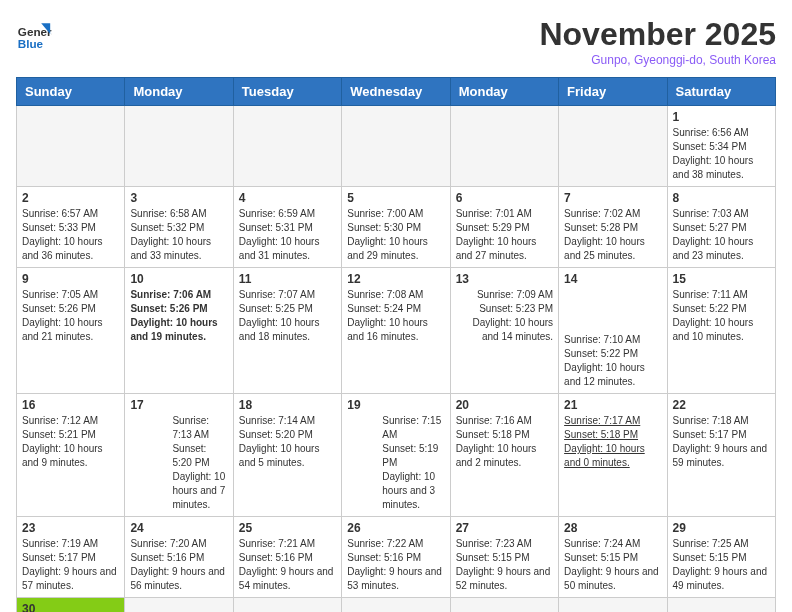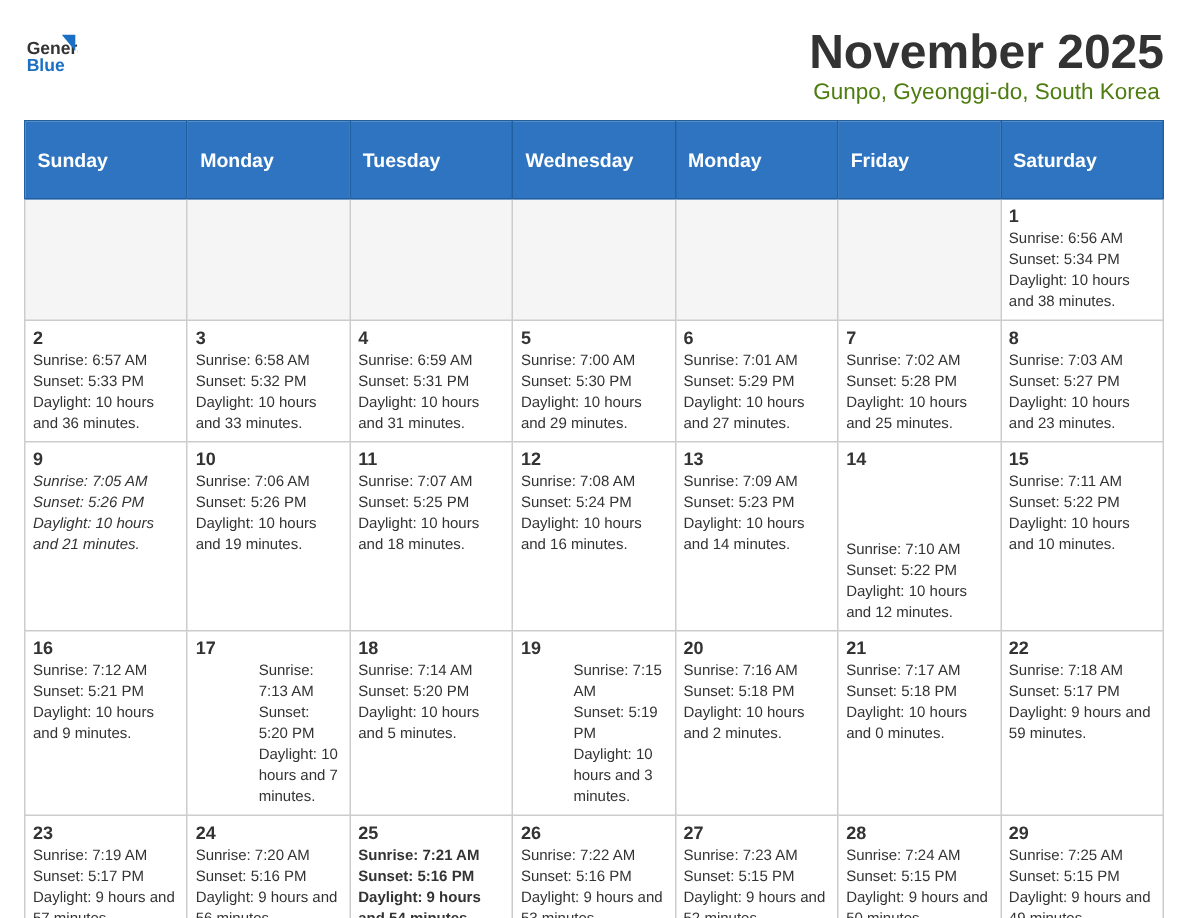--- a/index.html
+++ b/index.html
@@ -19,41 +19,41 @@
     .logo {
       display: flex;
       align-items: center;
       gap: 4px;
     }
     .logo-icon {
       width: 36px;
       height: 36px;
     }
     .title-area {
-      text-align: center;
+      text-align: right;
     }
     .calendar-title {
       font-size: 32px;
       font-weight: bold;
       color: #333;
     }
     .calendar-subtitle {
-      font-size: 15px;
-      color: #4d7c0f;
+      font-size: 12px;
+      color: #8b5cf6;
     }
     .calendar {
       width: 100%;
       border-collapse: collapse;
       border: 1px solid #ccc;
     }
     .calendar th {
       background-color: #2f74c0;
       color: #fff;
       text-align: left;
-      padding: 18px 8px;
+      padding: 6px 8px;
       font-size: 13px;
       border: 1px solid #2060a0;
     }
     .calendar td {
       vertical-align: top;
       border: 1px solid #ccc;
       padding: 4px 5px;
       width: calc(100% / 7);
       min-height: 70px;
       background: #fff;
@@ -164,45 +164,45 @@
         <td>
           <div class="day-number">8</div>
           <div class="day-info" style="white-space: pre-line;">Sunrise: 7:03 AM
 Sunset: 5:27 PM
 Daylight: 10 hours and 23 minutes.</div>
         </td>
       </tr>
       <tr>
         <td>
           <div class="day-number">9</div>
-          <div class="day-info" style="white-space: pre-line; font-style: italic;">Sunrise: 7:05 AM
+          <div class="day-info" style="white-space: pre-line;">Sunrise: 7:05 AM
 Sunset: 5:26 PM
 Daylight: 10 hours and 21 minutes.</div>
         </td>
         <td>
           <div class="day-number">10</div>
-          <div class="day-info" style="white-space: pre-line;">Sunrise: 7:06 AM
+          <div class="day-info" style="white-space: pre-line; font-weight: bold;">Sunrise: 7:06 AM
 Sunset: 5:26 PM
 Daylight: 10 hours and 19 minutes.</div>
         </td>
         <td>
           <div class="day-number">11</div>
           <div class="day-info" style="white-space: pre-line;">Sunrise: 7:07 AM
 Sunset: 5:25 PM
 Daylight: 10 hours and 18 minutes.</div>
         </td>
         <td>
           <div class="day-number">12</div>
           <div class="day-info" style="white-space: pre-line;">Sunrise: 7:08 AM
 Sunset: 5:24 PM
 Daylight: 10 hours and 16 minutes.</div>
         </td>
         <td>
           <div class="day-number">13</div>
-          <div class="day-info" style="white-space: pre-line;">Sunrise: 7:09 AM
+          <div class="day-info" style="white-space: pre-line; text-align: right;">Sunrise: 7:09 AM
 Sunset: 5:23 PM
 Daylight: 10 hours and 14 minutes.</div>
         </td>
         <td>
           <div class="day-number">14</div>
           <div class="day-info" style="white-space: pre-line; margin-top: 47px;">Sunrise: 7:10 AM
 Sunset: 5:22 PM
 Daylight: 10 hours and 12 minutes.</div>
         </td>
         <td>
@@ -238,21 +238,21 @@
 Daylight: 10 hours and 3 minutes.</div>
         </td>
         <td>
           <div class="day-number">20</div>
           <div class="day-info" style="white-space: pre-line;">Sunrise: 7:16 AM
 Sunset: 5:18 PM
 Daylight: 10 hours and 2 minutes.</div>
         </td>
         <td>
           <div class="day-number">21</div>
-          <div class="day-info" style="white-space: pre-line;">Sunrise: 7:17 AM
+          <div class="day-info" style="white-space: pre-line; text-decoration: underline;">Sunrise: 7:17 AM
 Sunset: 5:18 PM
 Daylight: 10 hours and 0 minutes.</div>
         </td>
         <td>
           <div class="day-number">22</div>
           <div class="day-info" style="white-space: pre-line;">Sunrise: 7:18 AM
 Sunset: 5:17 PM
 Daylight: 9 hours and 59 minutes.</div>
         </td>
       </tr>
@@ -264,21 +264,21 @@
 Daylight: 9 hours and 57 minutes.</div>
         </td>
         <td>
           <div class="day-number">24</div>
           <div class="day-info" style="white-space: pre-line;">Sunrise: 7:20 AM
 Sunset: 5:16 PM
 Daylight: 9 hours and 56 minutes.</div>
         </td>
         <td>
           <div class="day-number">25</div>
-          <div class="day-info" style="white-space: pre-line; font-weight: bold;">Sunrise: 7:21 AM
+          <div class="day-info" style="white-space: pre-line;">Sunrise: 7:21 AM
 Sunset: 5:16 PM
 Daylight: 9 hours and 54 minutes.</div>
         </td>
         <td>
           <div class="day-number">26</div>
           <div class="day-info" style="white-space: pre-line;">Sunrise: 7:22 AM
 Sunset: 5:16 PM
 Daylight: 9 hours and 53 minutes.</div>
         </td>
         <td>

